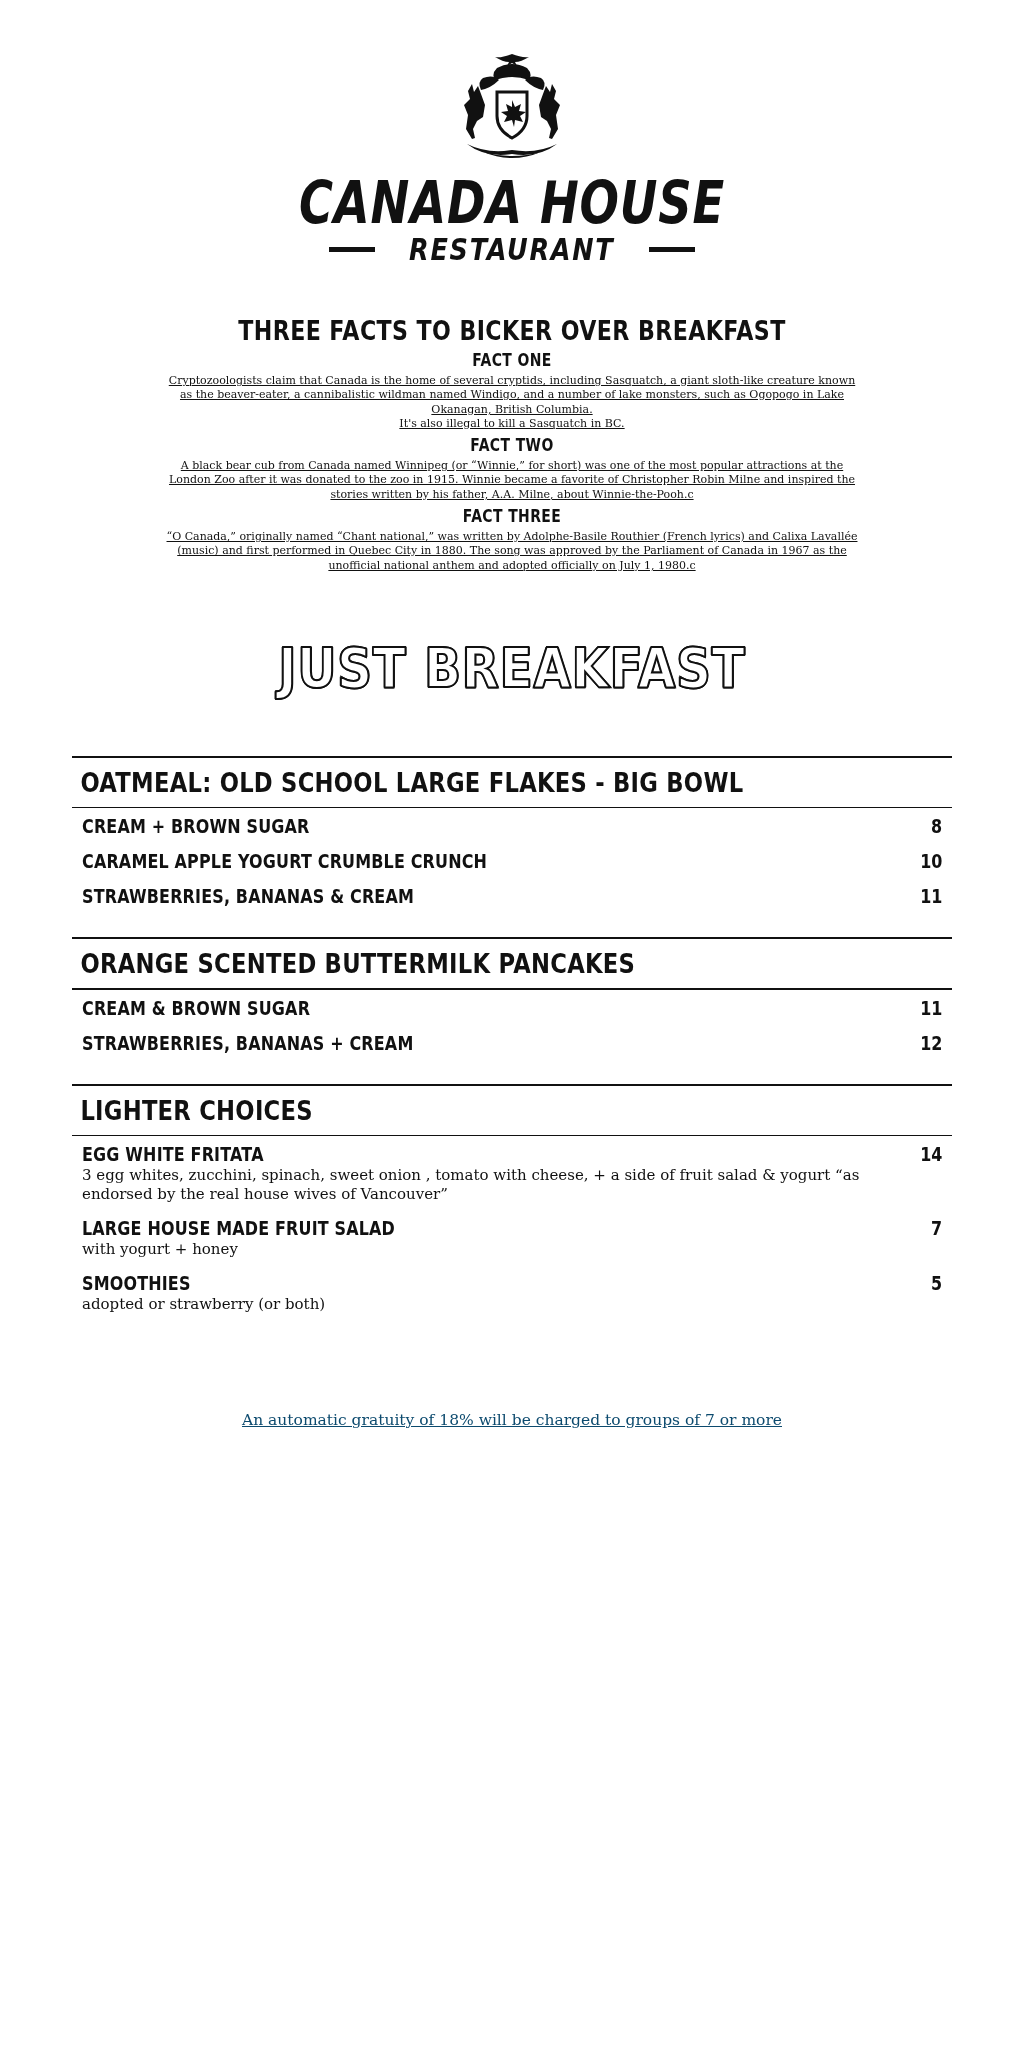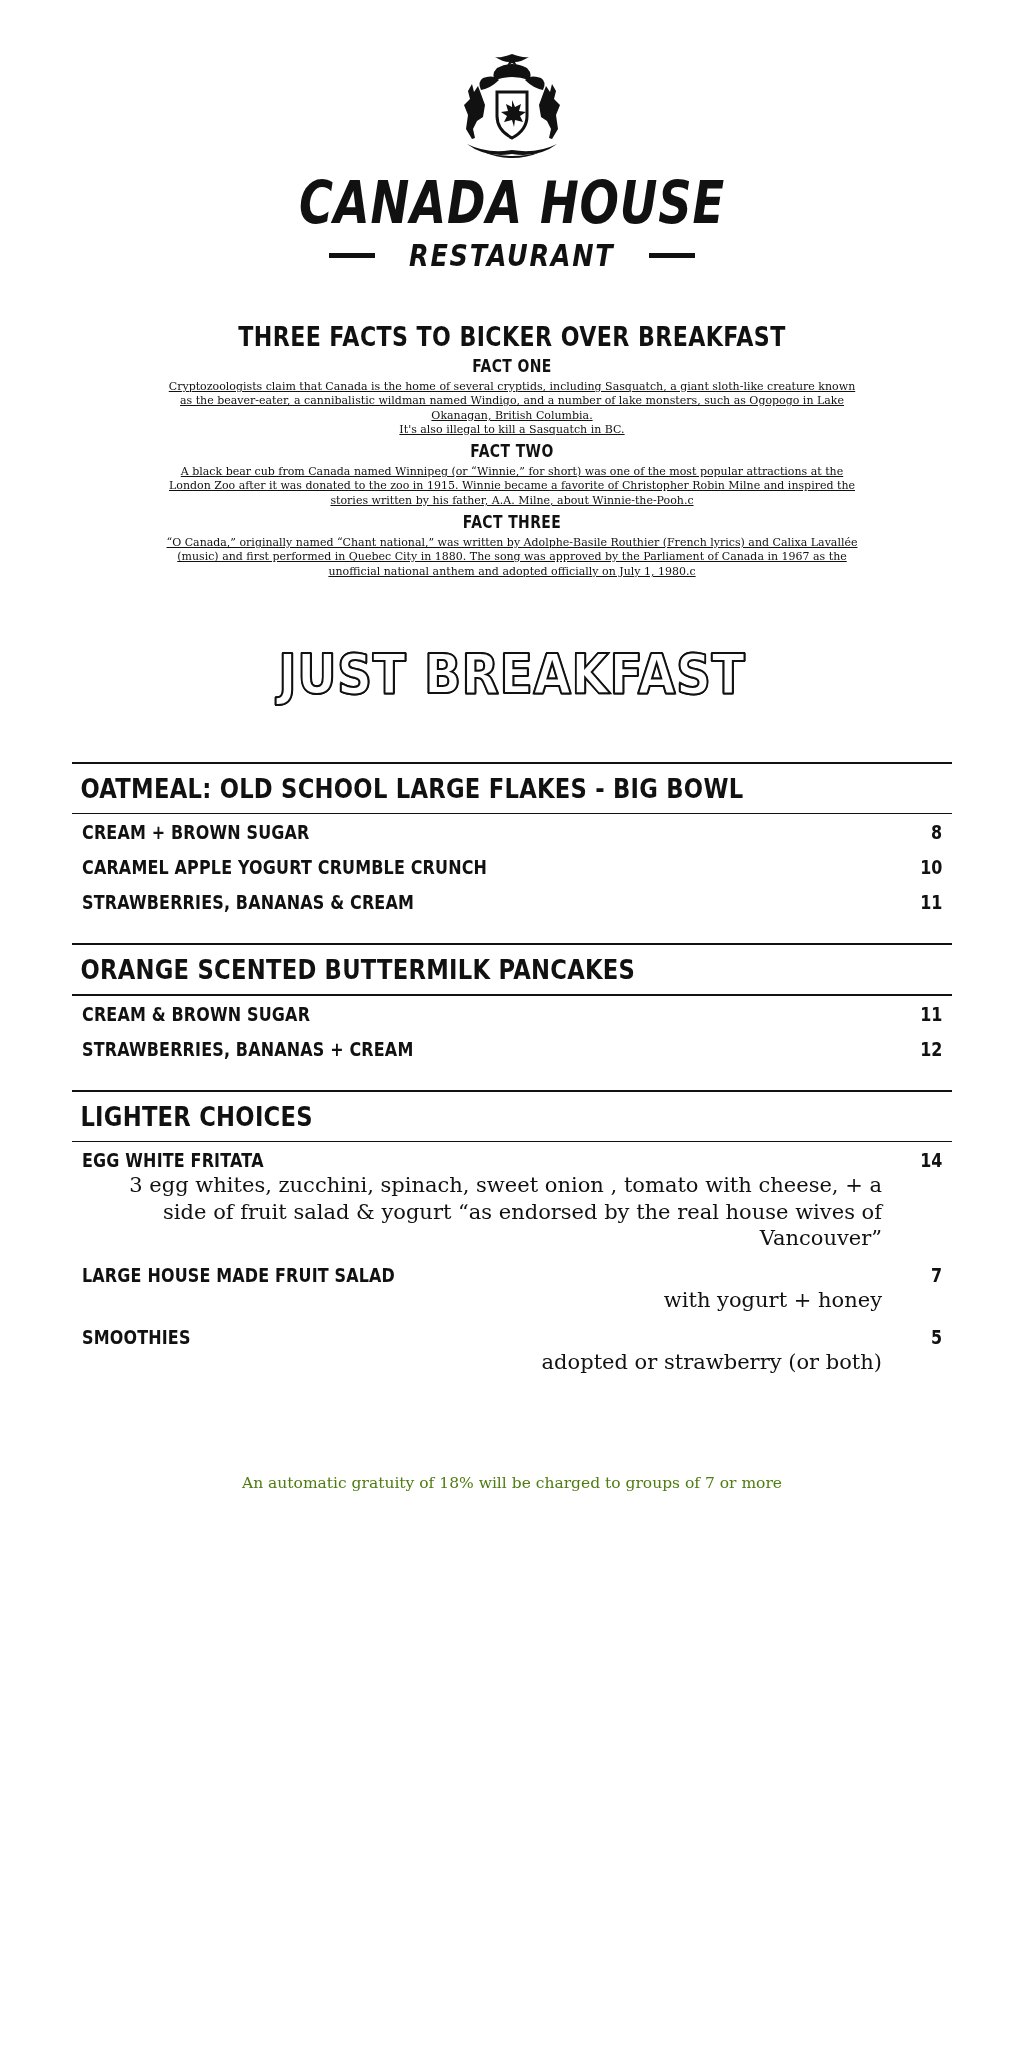--- a/index.html
+++ b/index.html
@@ -49,21 +49,21 @@
     transform: scaleX(0.80);
     transform-origin: center;
     line-height: 1.0;
     color: #111;
   }
   .brand-sub-row {
     display: flex;
     align-items: center;
     justify-content: center;
     gap: 16px;
-    margin-top: 6px;
+    margin-top: 0;
   }
   .brand-rule {
     width: 46px;
     height: 5px;
     background: #111;
   }
   .brand-sub {
     font-family: "DejaVu Sans", sans-serif;
     font-weight: 700;
     font-size: 30px;
@@ -174,38 +174,38 @@
     font-family: "DejaVu Sans", sans-serif;
     font-weight: 700;
     font-size: 19px;
     transform: scaleX(0.84);
     transform-origin: right center;
     color: #111;
     padding-left: 18px;
   }
   .item-desc {
     font-family: "DejaVu Serif", serif;
-    font-size: 21px;
+    font-size: 15px;
     line-height: 1.25;
     color: #111;
     margin-top: 1px;
     max-width: 800px;
-    text-align: right;
   }
 
   .cat-gap { height: 24px; }
 
   
   .footer {
     margin-top: 92px;
     text-align: center;
     font-family: "DejaVu Serif", serif;
     font-size: 15.5px;
-    color: #4d7c0f;
+    color: #0c4a6e;
     padding-bottom: 50px;
+    text-decoration: underline;
   }
 </style>
 </head>
 <body>
 
 <div class="page">
 
   <div class="crest-wrap">
     <svg class="crest" viewBox="0 0 150 118">
 

